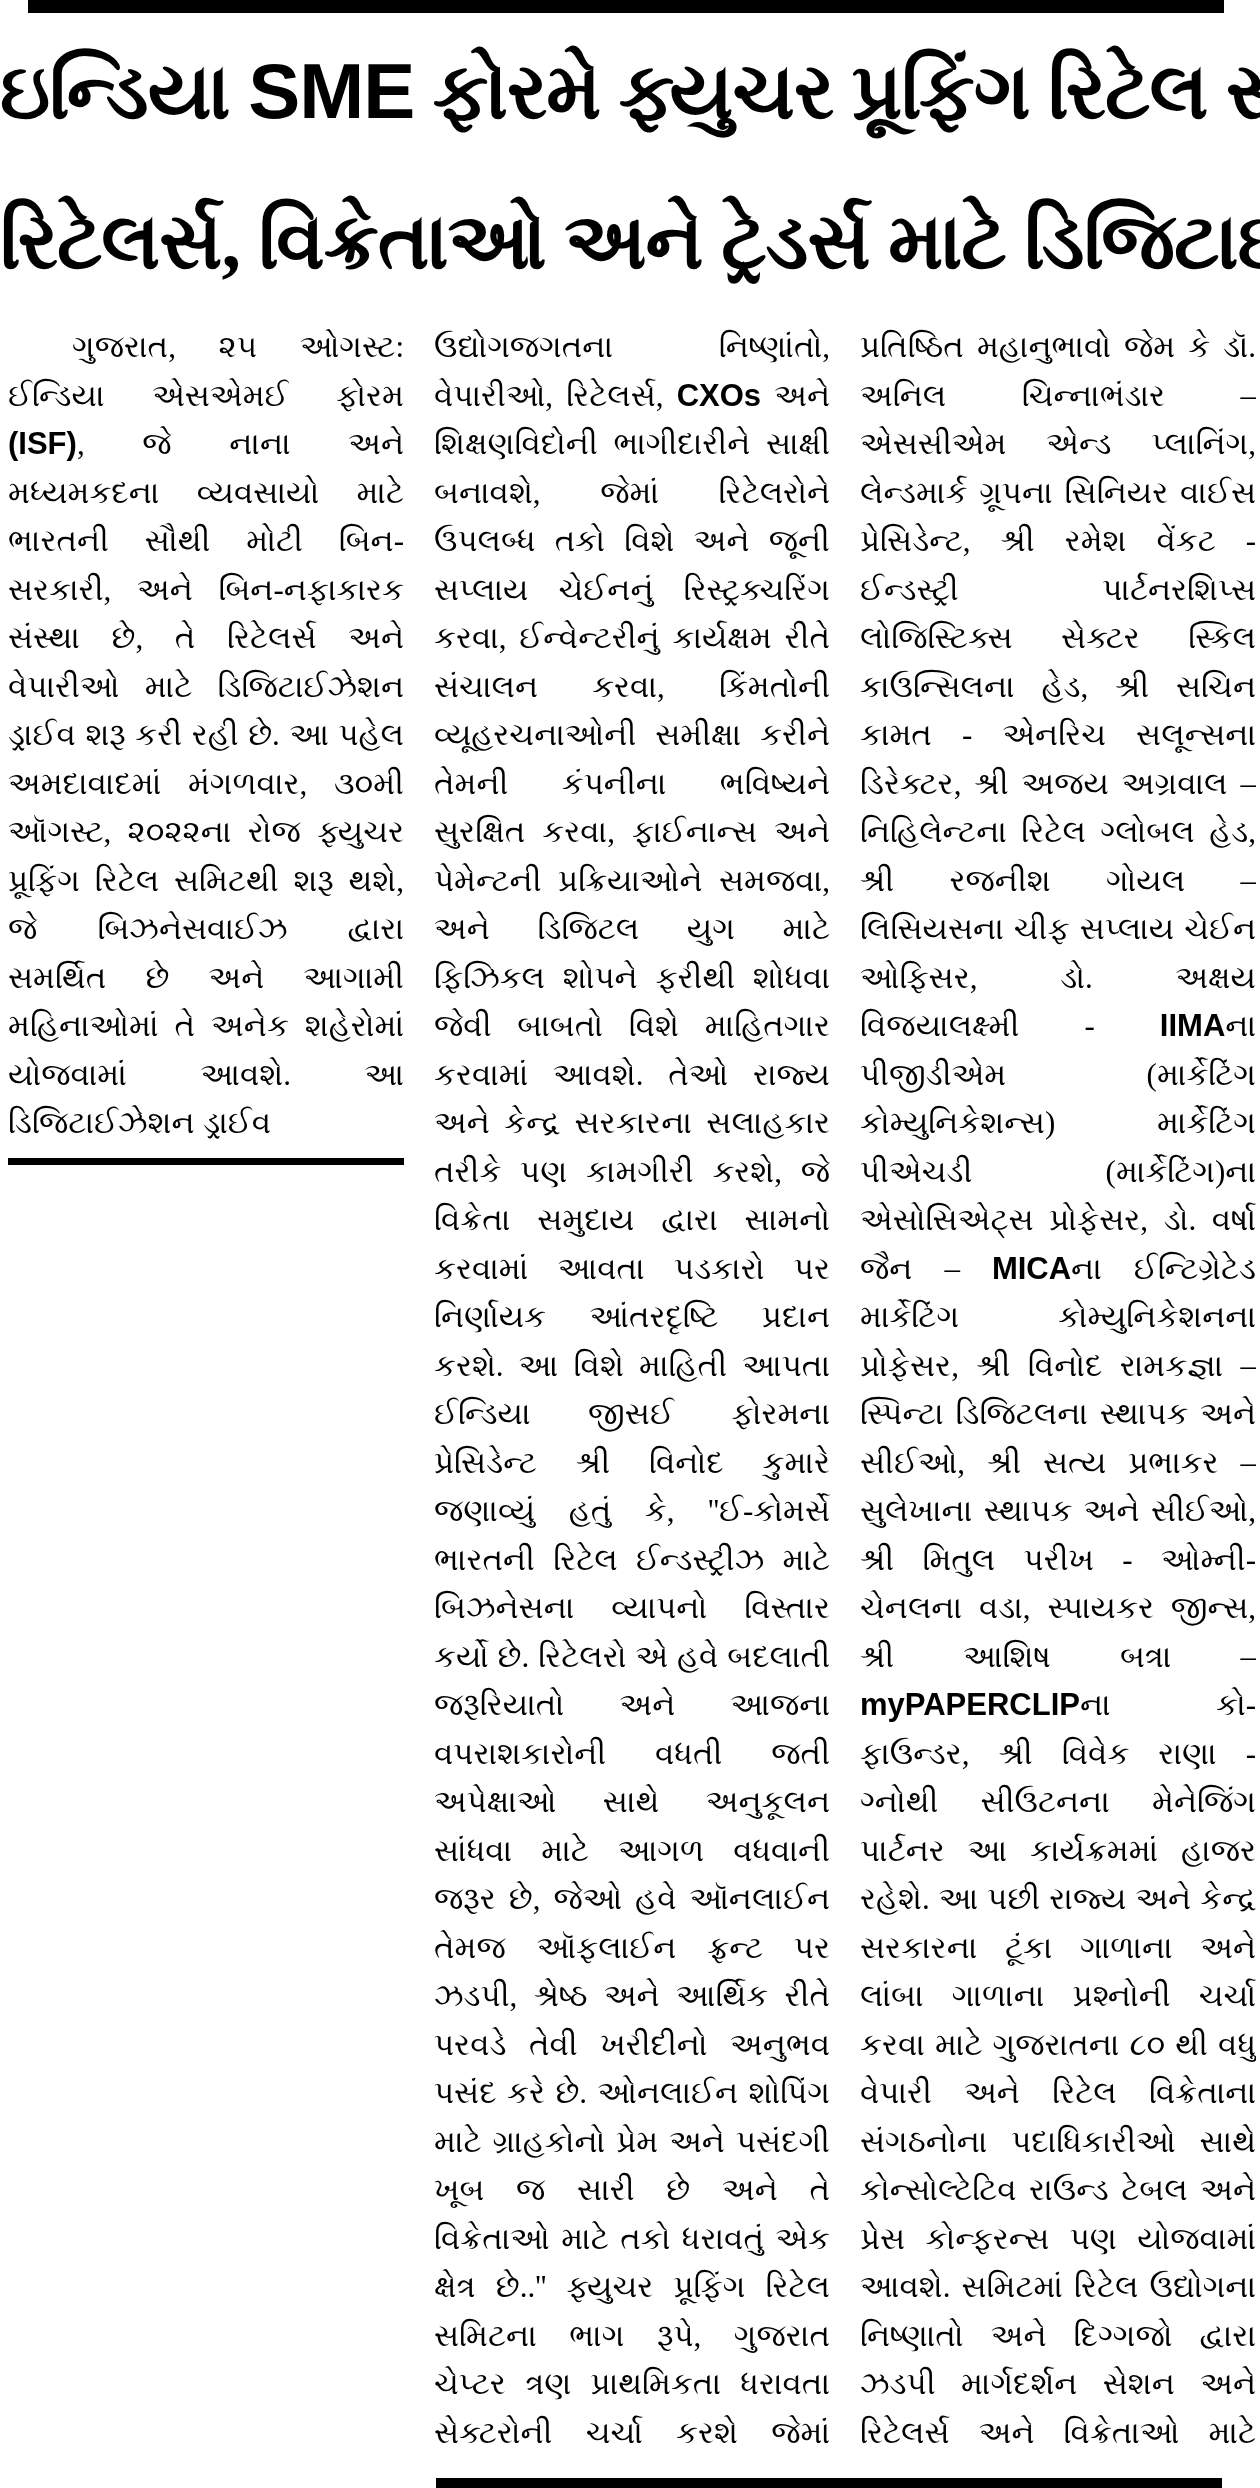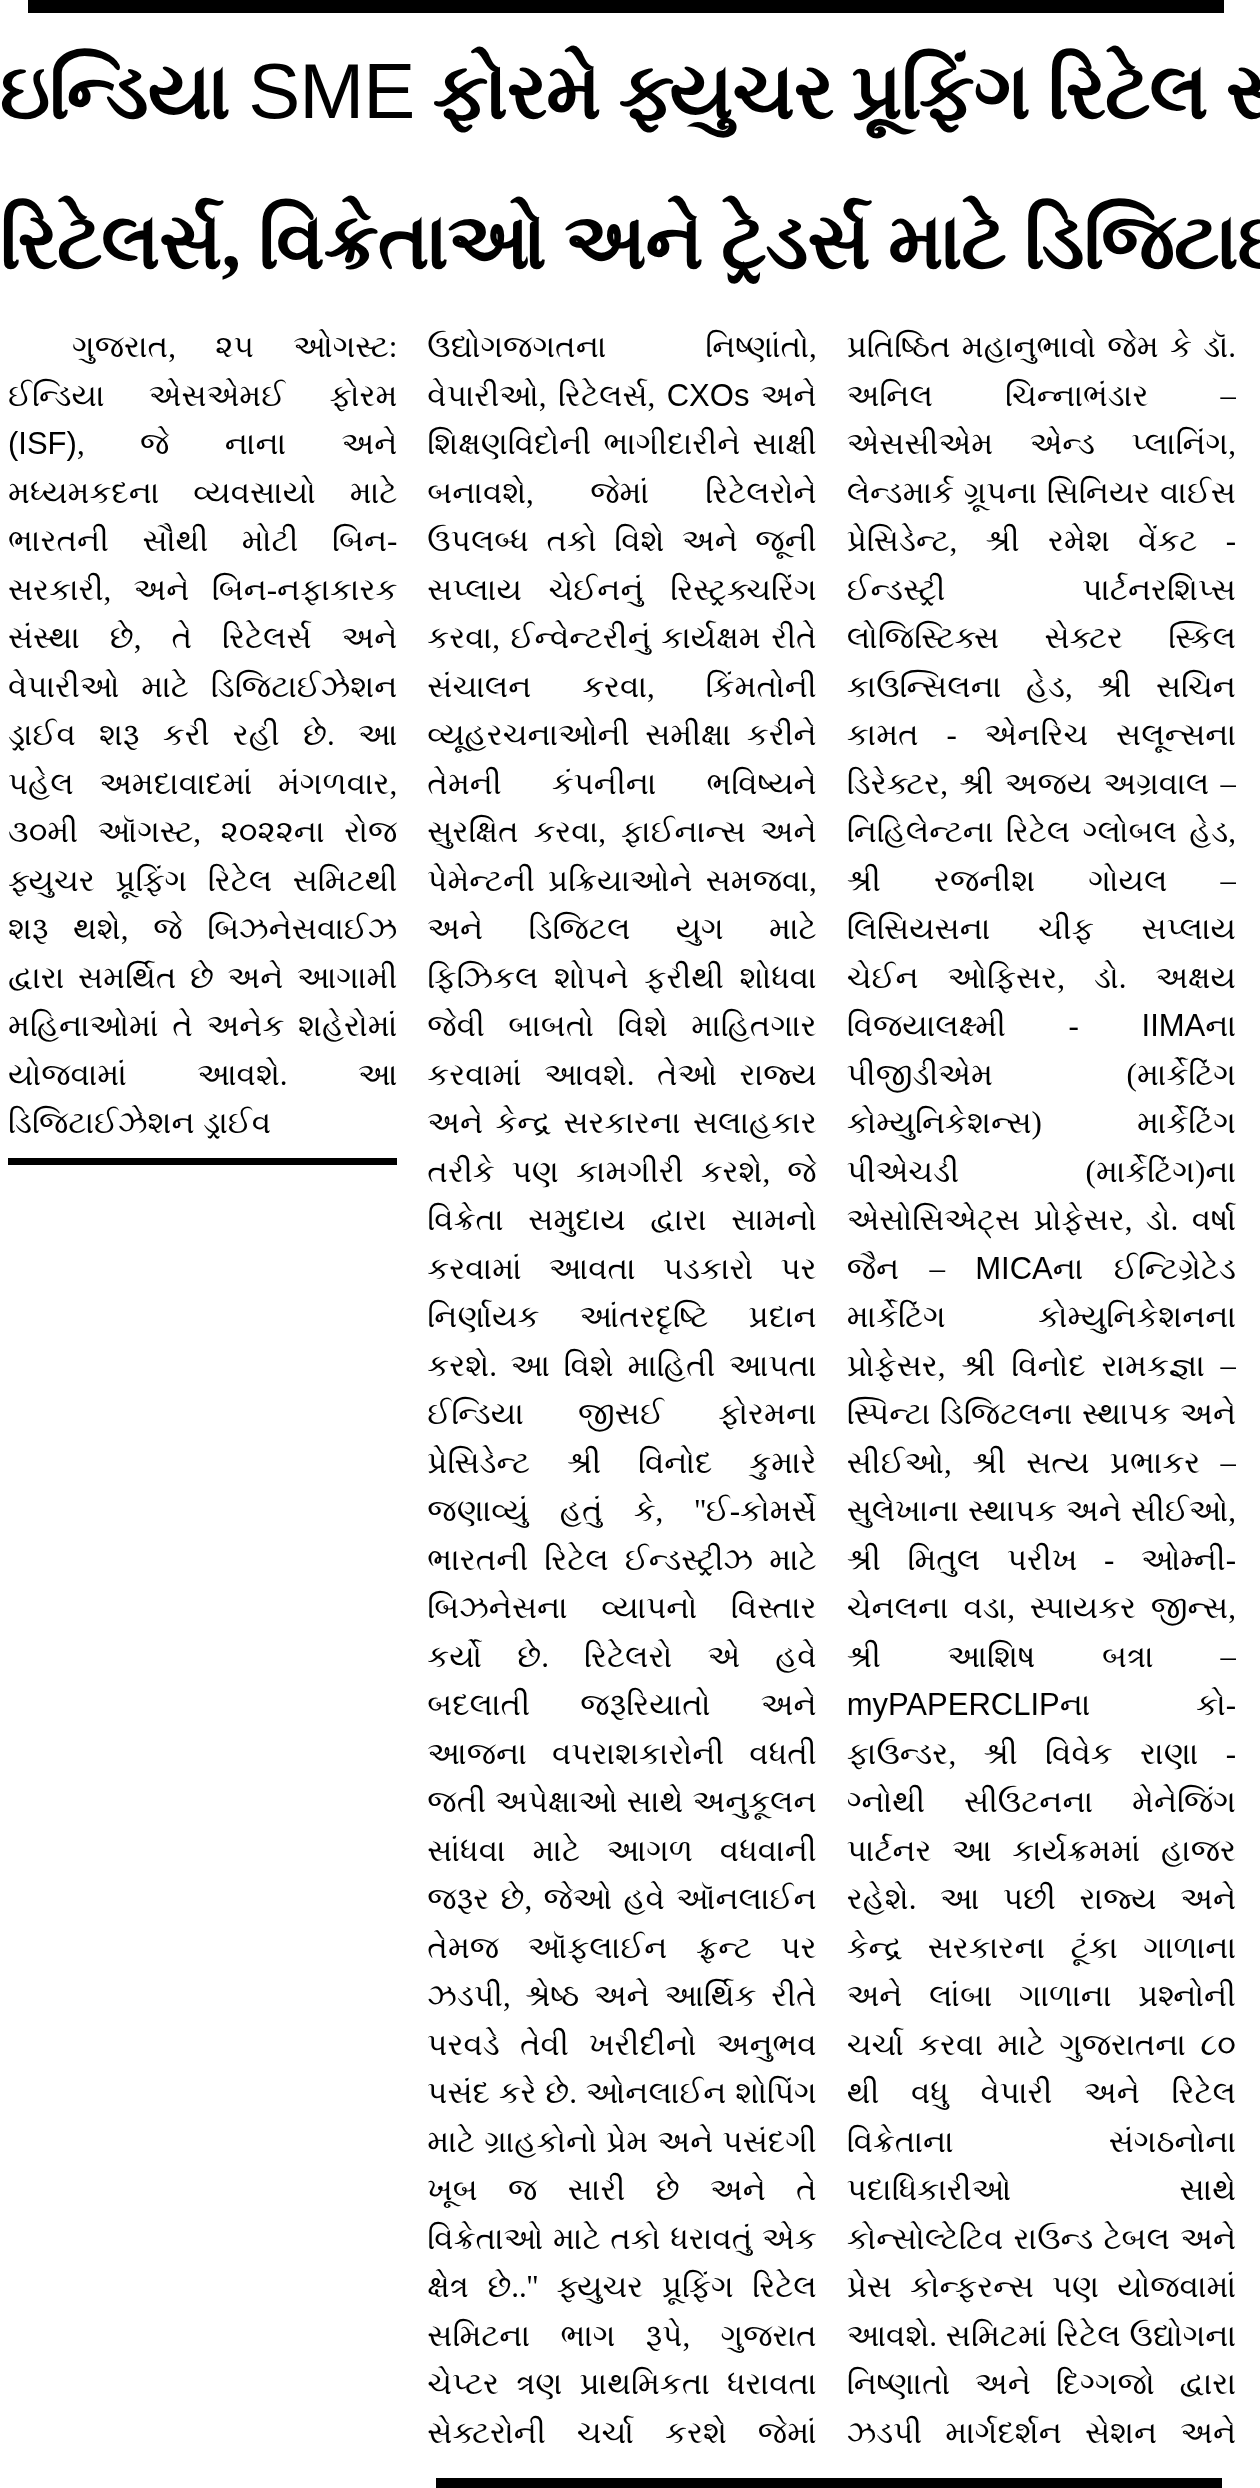--- a/index.html
+++ b/index.html
@@ -27,39 +27,39 @@
     font-size: 78px;
     line-height: 150px;
     font-weight: bold;
     letter-spacing: -1px;
     white-space: nowrap;
     overflow: hidden;
   }
   .body-columns {
     display: flex;
     gap: 30px;
-    padding: 6px 24px 0 8px;
+    padding: 6px 4px 0 8px;
     height: 2140px;
     box-sizing: border-box;
   }
   .col {
     flex: 1 1 0;
     min-width: 0;
     overflow: hidden;
   }
   .col-text {
     font-size: 31px;
     line-height: 48.5px;
     text-align: justify;
     word-spacing: 1px;
   }
   .col-text.indent-first { text-indent: 64px; }
   .latin-b {
     font-family: "Liberation Sans", sans-serif;
-    font-weight: normal;
+    font-weight: bold;
   }
   .col1-end-rule {
     margin-top: 10px;
     width: 100%;
     height: 7px;
   }
   .bottom-rule {
     position: absolute;
     bottom: 0; left: 436px;
     width: 786px; height: 10px;

